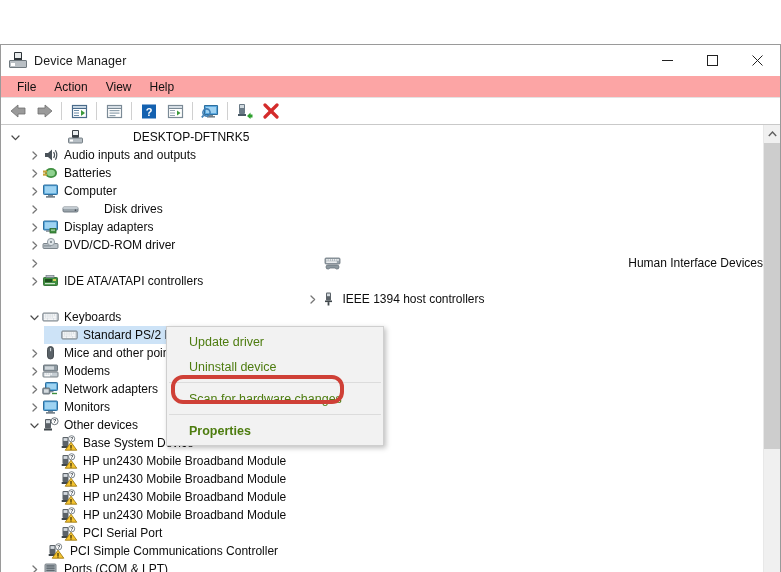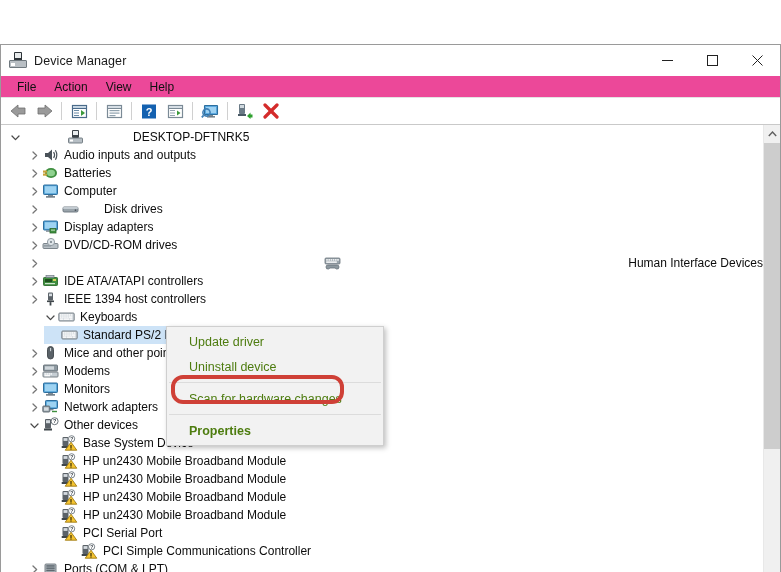--- a/index.html
+++ b/index.html
@@ -76,21 +76,21 @@
   }
   .wc svg { display: block; }
 
   
   #menubar {
     height: 22px;
     flex: 0 0 22px;
     display: flex;
     align-items: center;
     padding-left: 7px;
-    background: #ec4899;
+    background: #fca5a5;
     border-bottom: 1px solid #e3e3e3;
   }
   .menu-item {
     font-size: 12px;
     color: #111111;
     padding: 2px 9px;
     cursor: default;
   }
 
   
@@ -452,21 +452,21 @@
             <svg width="9" height="9" viewBox="0 0 9 9">
               <path d="M3 1 L6.6 4.5 L3 8" fill="none" stroke="#767676" stroke-width="1.3" stroke-linecap="round" stroke-linejoin="round"></path>
             </svg>
           </span>
           <span class="ico"><svg width="17" height="16" viewBox="0 0 17 16">
               <rect x="1" y="6.5" width="15" height="5" rx="1" fill="#b9c1c7" stroke="#707a82" stroke-width="0.9"></rect>
               <rect x="2" y="8.2" width="7" height="1.3" fill="#8a949c"></rect>
               <circle cx="9" cy="5" r="3.6" fill="#dfe5e9" stroke="#8a949c" stroke-width="0.9"></circle>
               <circle cx="9" cy="5" r="1" fill="#6f7a82"></circle>
             </svg></span>
-          <span class="label">DVD/CD-ROM drives</span>
+          <span class="label">DVD/CD-ROM driver</span>
         </div>
         <div class="row" style="padding-left: 25px; justify-content: space-between;">
           <span class="twisty">
             <svg width="9" height="9" viewBox="0 0 9 9">
               <path d="M3 1 L6.6 4.5 L3 8" fill="none" stroke="#767676" stroke-width="1.3" stroke-linecap="round" stroke-linejoin="round"></path>
             </svg>
           </span>
           <span class="ico"><svg width="17" height="16" viewBox="0 0 17 16">
               <rect x="1" y="3" width="15" height="6" rx="1" fill="#9aa5ac" stroke="#6b757c" stroke-width="0.8"></rect>
               <rect x="2.2" y="4.2" width="1.6" height="1.4" fill="#fff"></rect>
@@ -488,35 +488,35 @@
           </span>
           <span class="ico"><svg width="17" height="16" viewBox="0 0 17 16">
               <rect x="1.5" y="4.5" width="14" height="8" rx="0.8" fill="#3f8f3f" stroke="#2c6b2c" stroke-width="0.9"></rect>
               <rect x="3" y="6" width="7" height="3" fill="#1f4f1f"></rect>
               <rect x="11" y="6" width="3" height="2" fill="#d7cf5a"></rect>
               <rect x="3" y="10" width="10" height="1.2" fill="#cfe4cf"></rect>
               <rect x="4" y="2.5" width="8" height="2" fill="#b9c1c7" stroke="#707a82" stroke-width="0.7"></rect>
             </svg></span>
           <span class="label">IDE ATA/ATAPI controllers</span>
         </div>
-        <div class="row" style="padding-left: 25px;">
+        <div class="row" style="padding-left: 25px; justify-content: center;">
           <span class="twisty">
             <svg width="9" height="9" viewBox="0 0 9 9">
               <path d="M3 1 L6.6 4.5 L3 8" fill="none" stroke="#767676" stroke-width="1.3" stroke-linecap="round" stroke-linejoin="round"></path>
             </svg>
           </span>
           <span class="ico"><svg width="17" height="16" viewBox="0 0 17 16">
               <rect x="6" y="1.5" width="5" height="8" rx="1" fill="#5b6268"></rect>
               <rect x="7" y="2.6" width="3" height="2.6" fill="#d5dbe0"></rect>
               <rect x="5" y="9.5" width="7" height="1.6" fill="#3f464b"></rect>
               <rect x="7.6" y="11.1" width="1.8" height="3.4" fill="#3f464b"></rect>
             </svg></span>
           <span class="label">IEEE 1394 host controllers</span>
         </div>
-        <div class="row" style="padding-left: 41px;">
+        <div class="row" style="padding-left: 25px;">
           <span class="twisty">
             <svg width="9" height="9" viewBox="0 0 9 9">
               <path d="M1 3 L4.5 6.6 L8 3" fill="none" stroke="#4a4a4a" stroke-width="1.3" stroke-linecap="round" stroke-linejoin="round"></path>
             </svg>
           </span>
           <span class="ico"><svg width="17" height="16" viewBox="0 0 17 16">
               <rect x="0.8" y="4" width="15.4" height="8" rx="1" fill="#c9d0d6" stroke="#6f7880" stroke-width="0.9"></rect>
               <rect x="2" y="5.2" width="1.6" height="1.5" fill="#fff"></rect>
               <rect x="4.1" y="5.2" width="1.6" height="1.5" fill="#fff"></rect>
               <rect x="6.2" y="5.2" width="1.6" height="1.5" fill="#fff"></rect>
@@ -586,42 +586,42 @@
             </svg></span>
           <span class="label">Modems</span>
         </div>
         <div class="row" style="padding-left: 25px;">
           <span class="twisty">
             <svg width="9" height="9" viewBox="0 0 9 9">
               <path d="M3 1 L6.6 4.5 L3 8" fill="none" stroke="#767676" stroke-width="1.3" stroke-linecap="round" stroke-linejoin="round"></path>
             </svg>
           </span>
           <span class="ico"><svg width="17" height="16" viewBox="0 0 17 16">
-              <rect x="1.5" y="2" width="14" height="9.5" rx="0.8" fill="#4d9fd4" stroke="#2f6f9e" stroke-width="1"></rect>
-              <rect x="2.8" y="3.2" width="11.4" height="7.1" fill="#9ed3f2"></rect>
-              <rect x="6" y="12" width="5" height="1.4" fill="#7e8d98"></rect>
-              <rect x="4" y="13.2" width="9" height="1.4" fill="#5d6b76"></rect>
-            </svg></span>
-          <span class="label">Monitors</span>
-        </div>
-        <div class="row" style="padding-left: 25px;">
-          <span class="twisty">
-            <svg width="9" height="9" viewBox="0 0 9 9">
-              <path d="M3 1 L6.6 4.5 L3 8" fill="none" stroke="#767676" stroke-width="1.3" stroke-linecap="round" stroke-linejoin="round"></path>
-            </svg>
-          </span>
-          <span class="ico"><svg width="17" height="16" viewBox="0 0 17 16">
               <rect x="3.5" y="1.5" width="12" height="8" rx="0.8" fill="#4d9fd4" stroke="#2f6f9e" stroke-width="1"></rect>
               <rect x="4.7" y="2.7" width="9.6" height="5.6" fill="#9ed3f2"></rect>
               <rect x="7.5" y="10" width="4" height="1.3" fill="#7e8d98"></rect>
               <rect x="0.8" y="7" width="7" height="6" rx="0.8" fill="#8e99a1" stroke="#5f6970" stroke-width="0.9"></rect>
               <rect x="2" y="8.3" width="4.6" height="3.4" fill="#d6dce0"></rect>
               <path d="M10 12.5 L15 12.5" stroke="#3f8f3f" stroke-width="1.4"></path>
             </svg></span>
           <span class="label">Network adapters</span>
+        </div>
+        <div class="row" style="padding-left: 25px;">
+          <span class="twisty">
+            <svg width="9" height="9" viewBox="0 0 9 9">
+              <path d="M3 1 L6.6 4.5 L3 8" fill="none" stroke="#767676" stroke-width="1.3" stroke-linecap="round" stroke-linejoin="round"></path>
+            </svg>
+          </span>
+          <span class="ico"><svg width="17" height="16" viewBox="0 0 17 16">
+              <rect x="1.5" y="2" width="14" height="9.5" rx="0.8" fill="#4d9fd4" stroke="#2f6f9e" stroke-width="1"></rect>
+              <rect x="2.8" y="3.2" width="11.4" height="7.1" fill="#9ed3f2"></rect>
+              <rect x="6" y="12" width="5" height="1.4" fill="#7e8d98"></rect>
+              <rect x="4" y="13.2" width="9" height="1.4" fill="#5d6b76"></rect>
+            </svg></span>
+          <span class="label">Monitors</span>
         </div>
         <div class="row" style="padding-left: 25px;">
           <span class="twisty">
             <svg width="9" height="9" viewBox="0 0 9 9">
               <path d="M1 3 L4.5 6.6 L8 3" fill="none" stroke="#4a4a4a" stroke-width="1.3" stroke-linecap="round" stroke-linejoin="round"></path>
             </svg>
           </span>
           <span class="ico"><svg width="17" height="16" viewBox="0 0 17 16">
               <rect x="3" y="2" width="6" height="9.5" rx="1" fill="#5b6268"></rect>
               <rect x="4" y="3.2" width="4" height="3" fill="#d5dbe0"></rect>
@@ -708,21 +708,21 @@
               <rect x="2.5" y="3.1" width="4" height="2.8" fill="#d5dbe0"></rect>
               <rect x="0.7" y="11" width="7.6" height="2" fill="#3f464b"></rect>
               <circle cx="10.6" cy="3.8" r="3.1" fill="#ffffff" stroke="#5a646c" stroke-width="0.8"></circle>
               <text x="10.6" y="5.8" font-family="Liberation Sans, sans-serif" font-size="4.8" font-weight="bold" fill="#2f3840" text-anchor="middle">?</text>
               <path d="M10 7.2 L15.8 15.2 L4.2 15.2 Z" fill="#f5c430" stroke="#a07c12" stroke-width="0.9" stroke-linejoin="round"></path>
               <rect x="9.4" y="10" width="1.2" height="3" fill="#3a2f08"></rect>
               <rect x="9.4" y="13.4" width="1.2" height="1.2" fill="#3a2f08"></rect>
             </svg></span>
           <span class="label">PCI Serial Port</span>
         </div>
-        <div class="row" style="padding-left: 64px; align-items: center;">
+        <div class="row" style="padding-left: 31px; align-items: center;">
           <span class="twisty"></span>
           <span class="ico"><svg width="17" height="16" viewBox="0 0 17 16">
               <rect x="1.5" y="2" width="6" height="9" rx="1" fill="#5b6268"></rect>
               <rect x="2.5" y="3.1" width="4" height="2.8" fill="#d5dbe0"></rect>
               <rect x="0.7" y="11" width="7.6" height="2" fill="#3f464b"></rect>
               <circle cx="10.6" cy="3.8" r="3.1" fill="#ffffff" stroke="#5a646c" stroke-width="0.8"></circle>
               <text x="10.6" y="5.8" font-family="Liberation Sans, sans-serif" font-size="4.8" font-weight="bold" fill="#2f3840" text-anchor="middle">?</text>
               <path d="M10 7.2 L15.8 15.2 L4.2 15.2 Z" fill="#f5c430" stroke="#a07c12" stroke-width="0.9" stroke-linejoin="round"></path>
               <rect x="9.4" y="10" width="1.2" height="3" fill="#3a2f08"></rect>
               <rect x="9.4" y="13.4" width="1.2" height="1.2" fill="#3a2f08"></rect>

